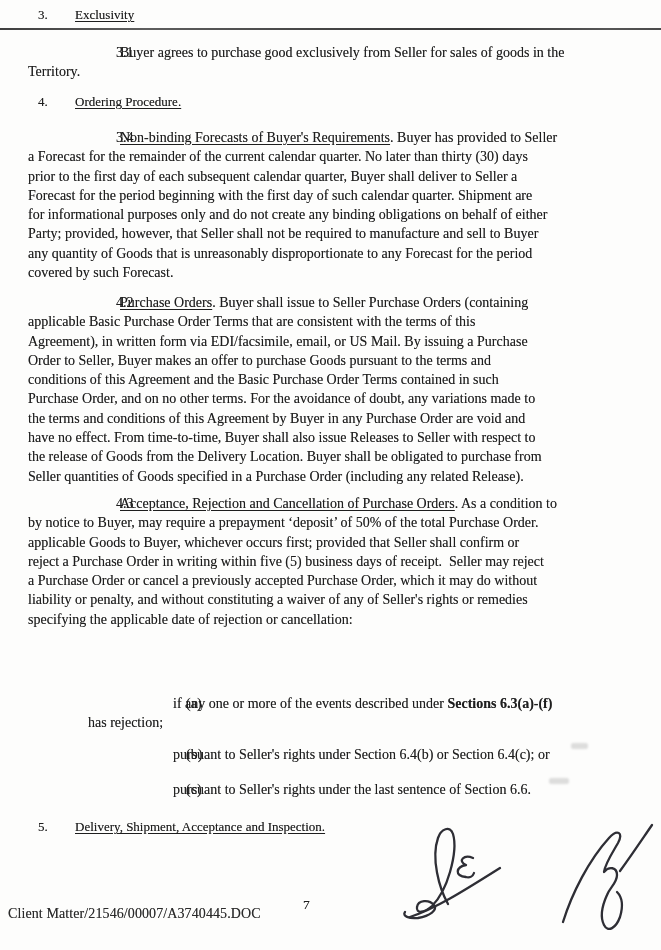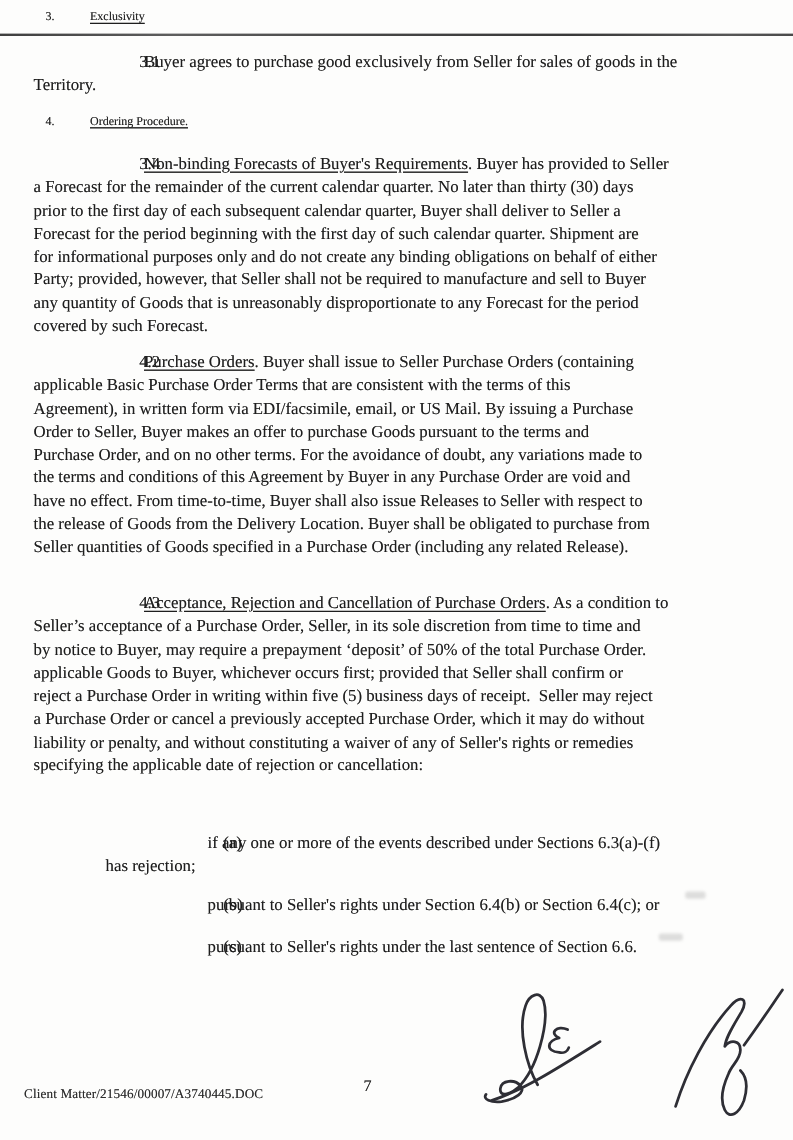--- a/index.html
+++ b/index.html
@@ -8,29 +8,29 @@
     background:#fdfdfc;color:#1e1e1e;
     font-family:"Liberation Serif","DejaVu Serif",serif;
   }
   .page{position:absolute;inset:0;text-shadow:0 0 .5px rgba(25,25,25,.5)}
   .blk{position:absolute;font-size:14px;line-height:19.3px}
   .line{white-space:pre;height:19.3px}
   .para{left:28px;width:616px}
   .para .line:first-child{text-indent:44px}
   .item{left:88px;width:560px}
   .item .line:first-child{text-indent:49px}
-  .heading{left:38px;font-size:10px}
+  .heading{left:38px;font-size:13px}
   .hnum{display:inline-block;width:37px}
   .u{text-decoration:underline;text-underline-offset:2px}
-  .b{font-weight:normal}
+  .b{font-weight:bold}
   .t1{display:inline-block;width:48px}
   .t2{display:inline-block;width:36px}
   .rule{position:absolute;left:0;top:28px;width:661px;height:2.4px;
     background:linear-gradient(90deg,#3f3f3f,#5e5e5e 22%,#454545 48%,#393939 72%,#565656 92%,#4a4a4a)}
-  .footer-doc{position:absolute;left:20px;top:906px;font-size:11px;letter-spacing:.1px;color:#2b2b2b}
+  .footer-doc{position:absolute;left:8px;top:906px;font-size:14px;letter-spacing:.1px;color:#2b2b2b}
   .page-number{position:absolute;left:303px;top:897px;font-size:13.5px}
   .smudge{position:absolute;background:#949494;opacity:.30;filter:blur(1.2px);border-radius:2px}
   #smudge-1{left:571px;top:743px;width:17px;height:6px}
   #smudge-2{left:549px;top:778px;width:20px;height:6px}
   .sig{position:absolute}
   #sig-left{left:397px;top:822px}
   #sig-right{left:551px;top:822px}
   .sig path{fill:none;stroke:#2e2e35;stroke-width:2.3;stroke-linecap:round;stroke-linejoin:round}
 </style>
 </head>
@@ -62,30 +62,30 @@
       <div class="line"><span>Party; provided, however, that Seller shall not be required to manufacture and sell to Buyer</span></div>
       <div class="line"><span>any quantity of Goods that is unreasonably disproportionate to any Forecast for the period</span></div>
       <div class="line"><span>covered by such Forecast.</span></div>
     </div>
 
   <div class="blk para" style="top:293px">
       <div class="line"><span class="t1">4.2</span><span class="u">Purchase Orders</span><span>. Buyer shall issue to Seller Purchase Orders (containing</span></div>
       <div class="line"><span>applicable Basic Purchase Order Terms that are consistent with the terms of this</span></div>
       <div class="line"><span>Agreement), in written form via EDI/facsimile, email, or US Mail. By issuing a Purchase</span></div>
       <div class="line"><span>Order to Seller, Buyer makes an offer to purchase Goods pursuant to the terms and</span></div>
+      <div class="line"><span>conditions of this Agreement and the Basic Purchase Order Terms contained in such</span></div>
       <div class="line"><span>Purchase Order, and on no other terms. For the avoidance of doubt, any variations made to</span></div>
       <div class="line"><span>the terms and conditions of this Agreement by Buyer in any Purchase Order are void and</span></div>
       <div class="line"><span>have no effect. From time-to-time, Buyer shall also issue Releases to Seller with respect to</span></div>
       <div class="line"><span>the release of Goods from the Delivery Location. Buyer shall be obligated to purchase from</span></div>
       <div class="line"><span>Seller quantities of Goods specified in a Purchase Order (including any related Release).</span></div>
     </div>
 
   <div class="blk para" style="top:494px">
       <div class="line"><span class="t1">4.3</span><span class="u">Acceptance, Rejection and Cancellation of Purchase Orders</span><span>. As a condition to</span></div>
-      <div class="line"><span>Seller’s acceptance of a Purchase Order, Seller, in its sole discretion from time to time and</span></div>
       <div class="line"><span>by notice to Buyer, may require a prepayment ‘deposit’ of 50% of the total Purchase Order.</span></div>
       <div class="line"><span>applicable Goods to Buyer, whichever occurs first; provided that Seller shall confirm or</span></div>
       <div class="line"><span>reject a Purchase Order in writing within five (5) business days of receipt.  Seller may reject</span></div>
       <div class="line"><span>a Purchase Order or cancel a previously accepted Purchase Order, which it may do without</span></div>
       <div class="line"><span>liability or penalty, and without constituting a waiver of any of Seller's rights or remedies</span></div>
       <div class="line"><span>specifying the applicable date of rejection or cancellation:</span></div>
     </div>
 
   <div class="blk item" style="top:694px">
       <div class="line"><span class="t2">(a)</span><span>if any one or more of the events described under </span><span class="b">Sections 6.3(a)-(f)</span></div>
@@ -93,20 +93,23 @@
     </div>
 
   <div class="blk item" style="top:745px">
       <div class="line"><span class="t2">(b)</span><span>pursuant to Seller's rights under Section 6.4(b) or Section 6.4(c); or</span></div>
     </div>
 
   <div class="blk item" style="top:780px">
       <div class="line"><span class="t2">(c)</span><span>pursuant to Seller's rights under the last sentence of Section 6.6.</span></div>
     </div>
 
+  <div class="blk heading" style="top:817px">
+    <span class="hnum">5.</span><span class="u">Delivery, Shipment, Acceptance and Inspection.</span>
+  </div>
 
   <div class="smudge" id="smudge-1"></div>
   <div class="smudge" id="smudge-2"></div>
 
   <div class="footer-doc">Client Matter/21546/00007/A3740445.DOC</div>
   <div class="page-number">7</div>
 
   <svg class="sig" id="sig-left" width="125" height="128" viewBox="0 0 125 128">
     <path d="M51,82 C42,66 34,36 41,16 C44,7 53,3 56,12 C59,22 57,36 53,50 C49,64 43,76 35,84 C27,91 19,92 20,85 C21,78 32,77 37,83 C41,88 33,94 21,96 C12,97 5,94 8,90"></path>
     <path d="M76,36 C67,32 60,39 69,43 C59,45 57,54 69,55 C73,56 76,54 77,51"></path>

